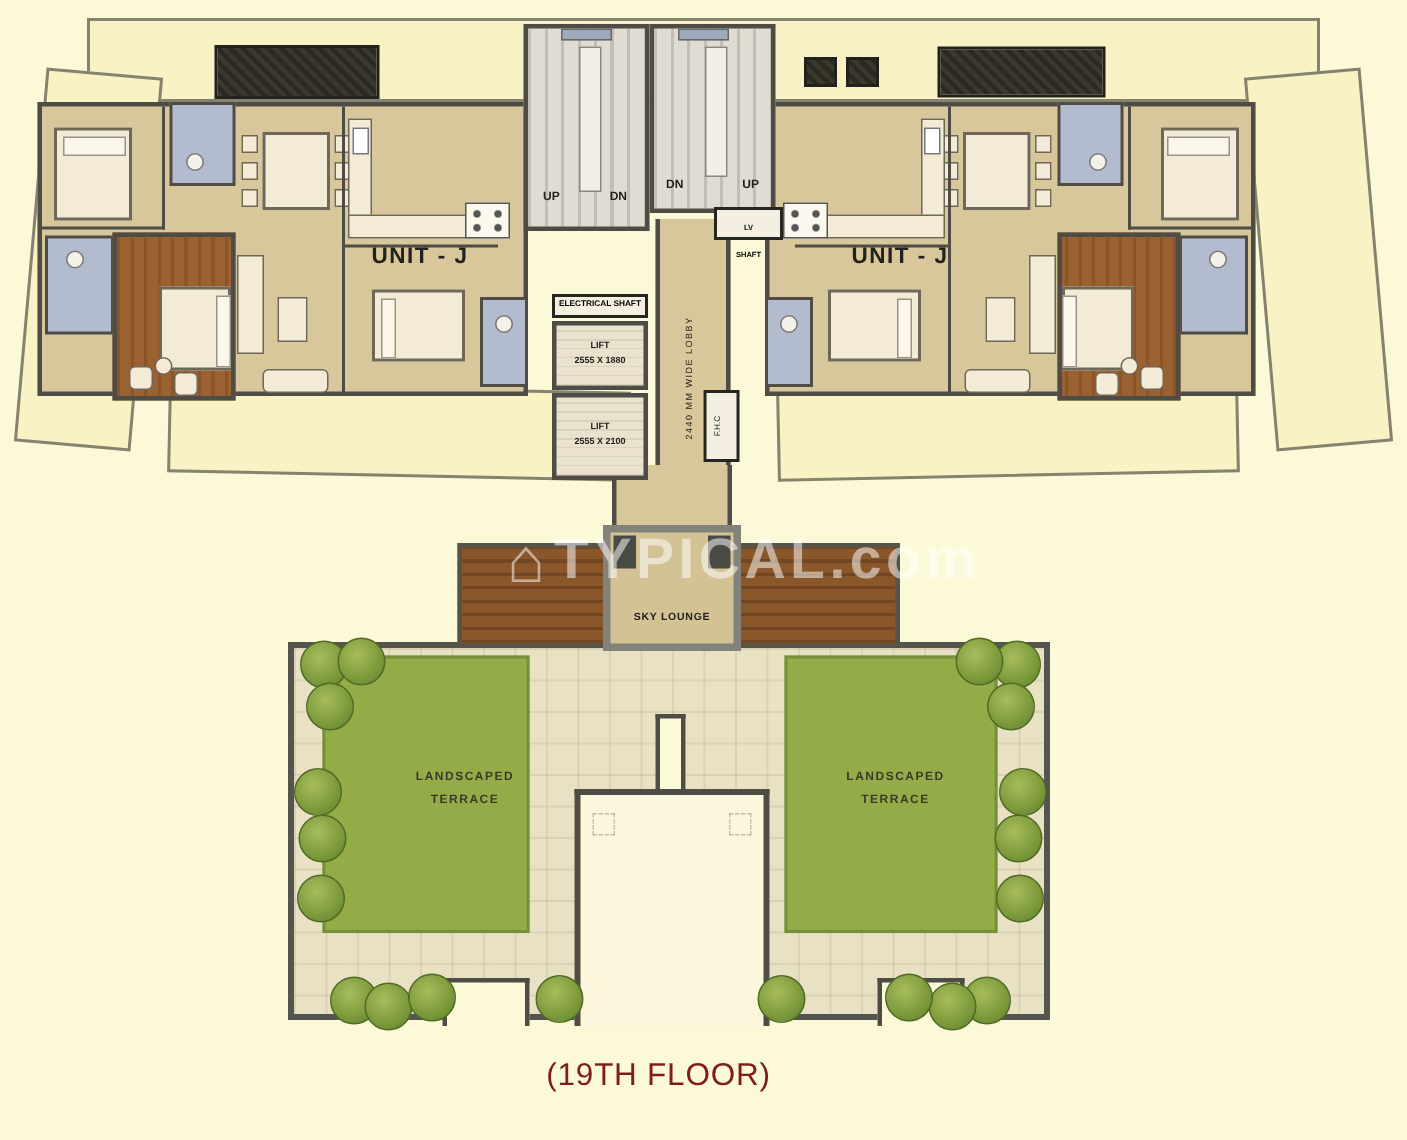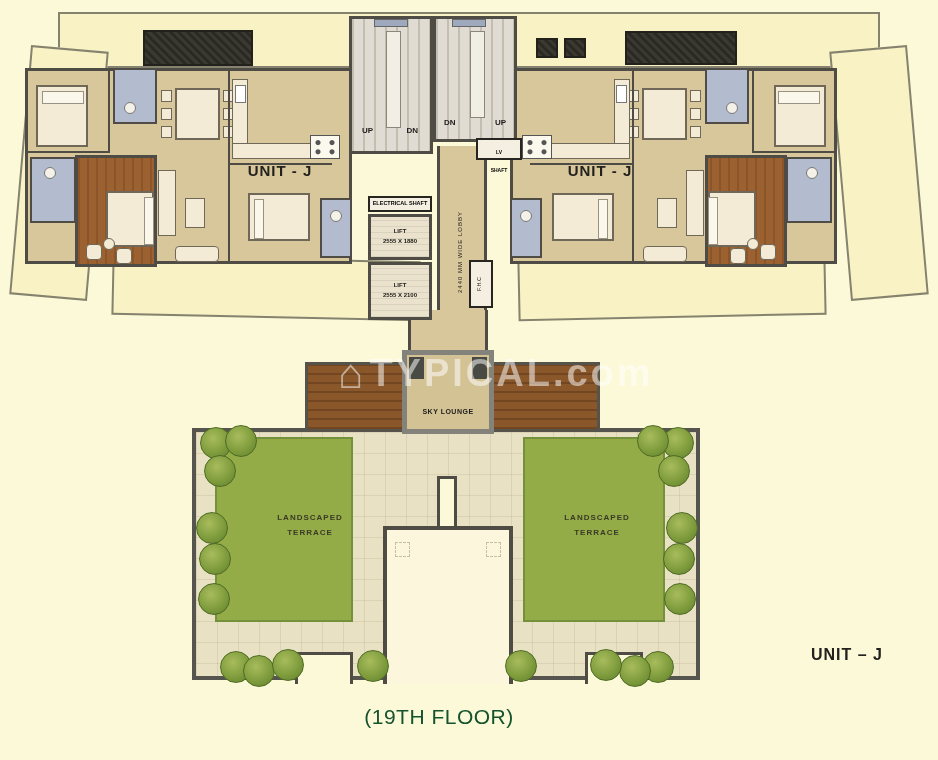--- a/index.html
+++ b/index.html
@@ -264,20 +264,19 @@
   <div class="bush" style="left:619px;top:655px"></div>
   <div class="bush" style="left:590px;top:649px"></div>
   <div class="bush" style="left:505px;top:650px"></div>
 
   <div class="abs watermark" style="left:338px;top:352px">
     <span style="font-size:42px;line-height:1">⌂</span>
     <span style="font-size:38px;letter-spacing:3px">TYPICAL.com</span>
   </div>
 
   <div class="abs ctr txt-z" style="left:756px;top:646px;width:182px">
-    <div class="lbl" style="font-size:16px;letter-spacing:1px">UNIT – J</div>
   </div>
 
   <div class="abs ctr txt-z" style="left:219px;top:702px;width:440px">
-    <div style="font-size:21px;color:#14532d;letter-spacing:0.5px;margin-top:3px">(19TH FLOOR)</div>
+    <div style="font-size:21px;color:#7f1d1d;letter-spacing:0.5px;margin-top:3px">(19TH FLOOR)</div>
   </div>
 
 </div>
 
 </body></html>

